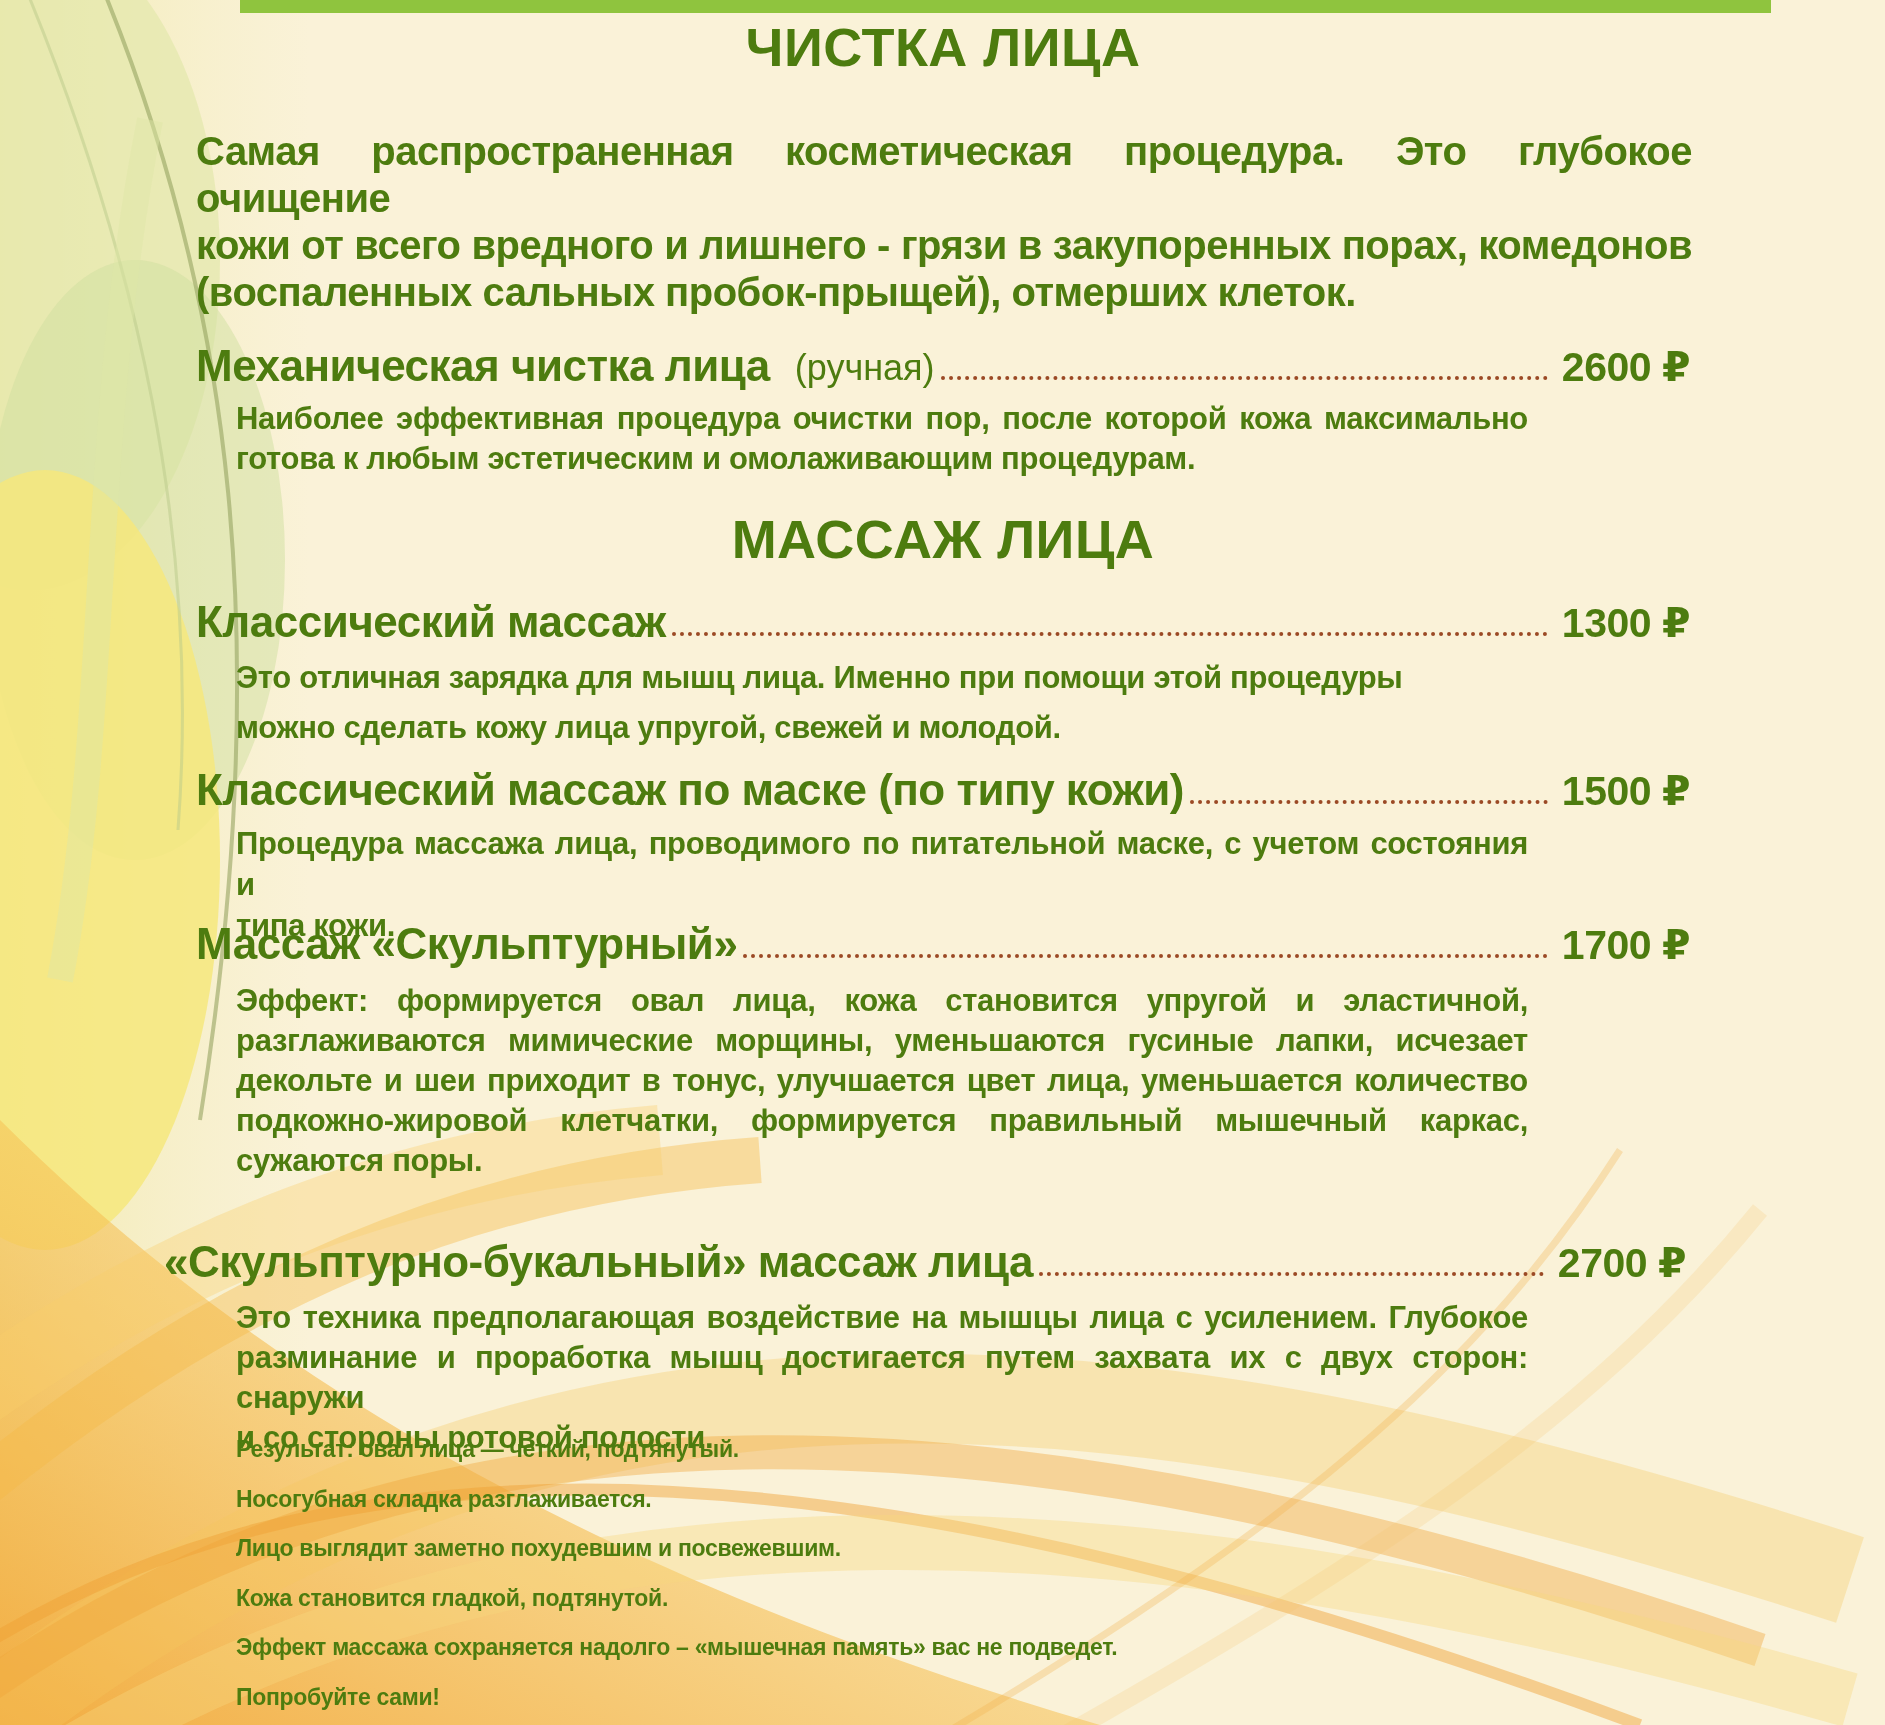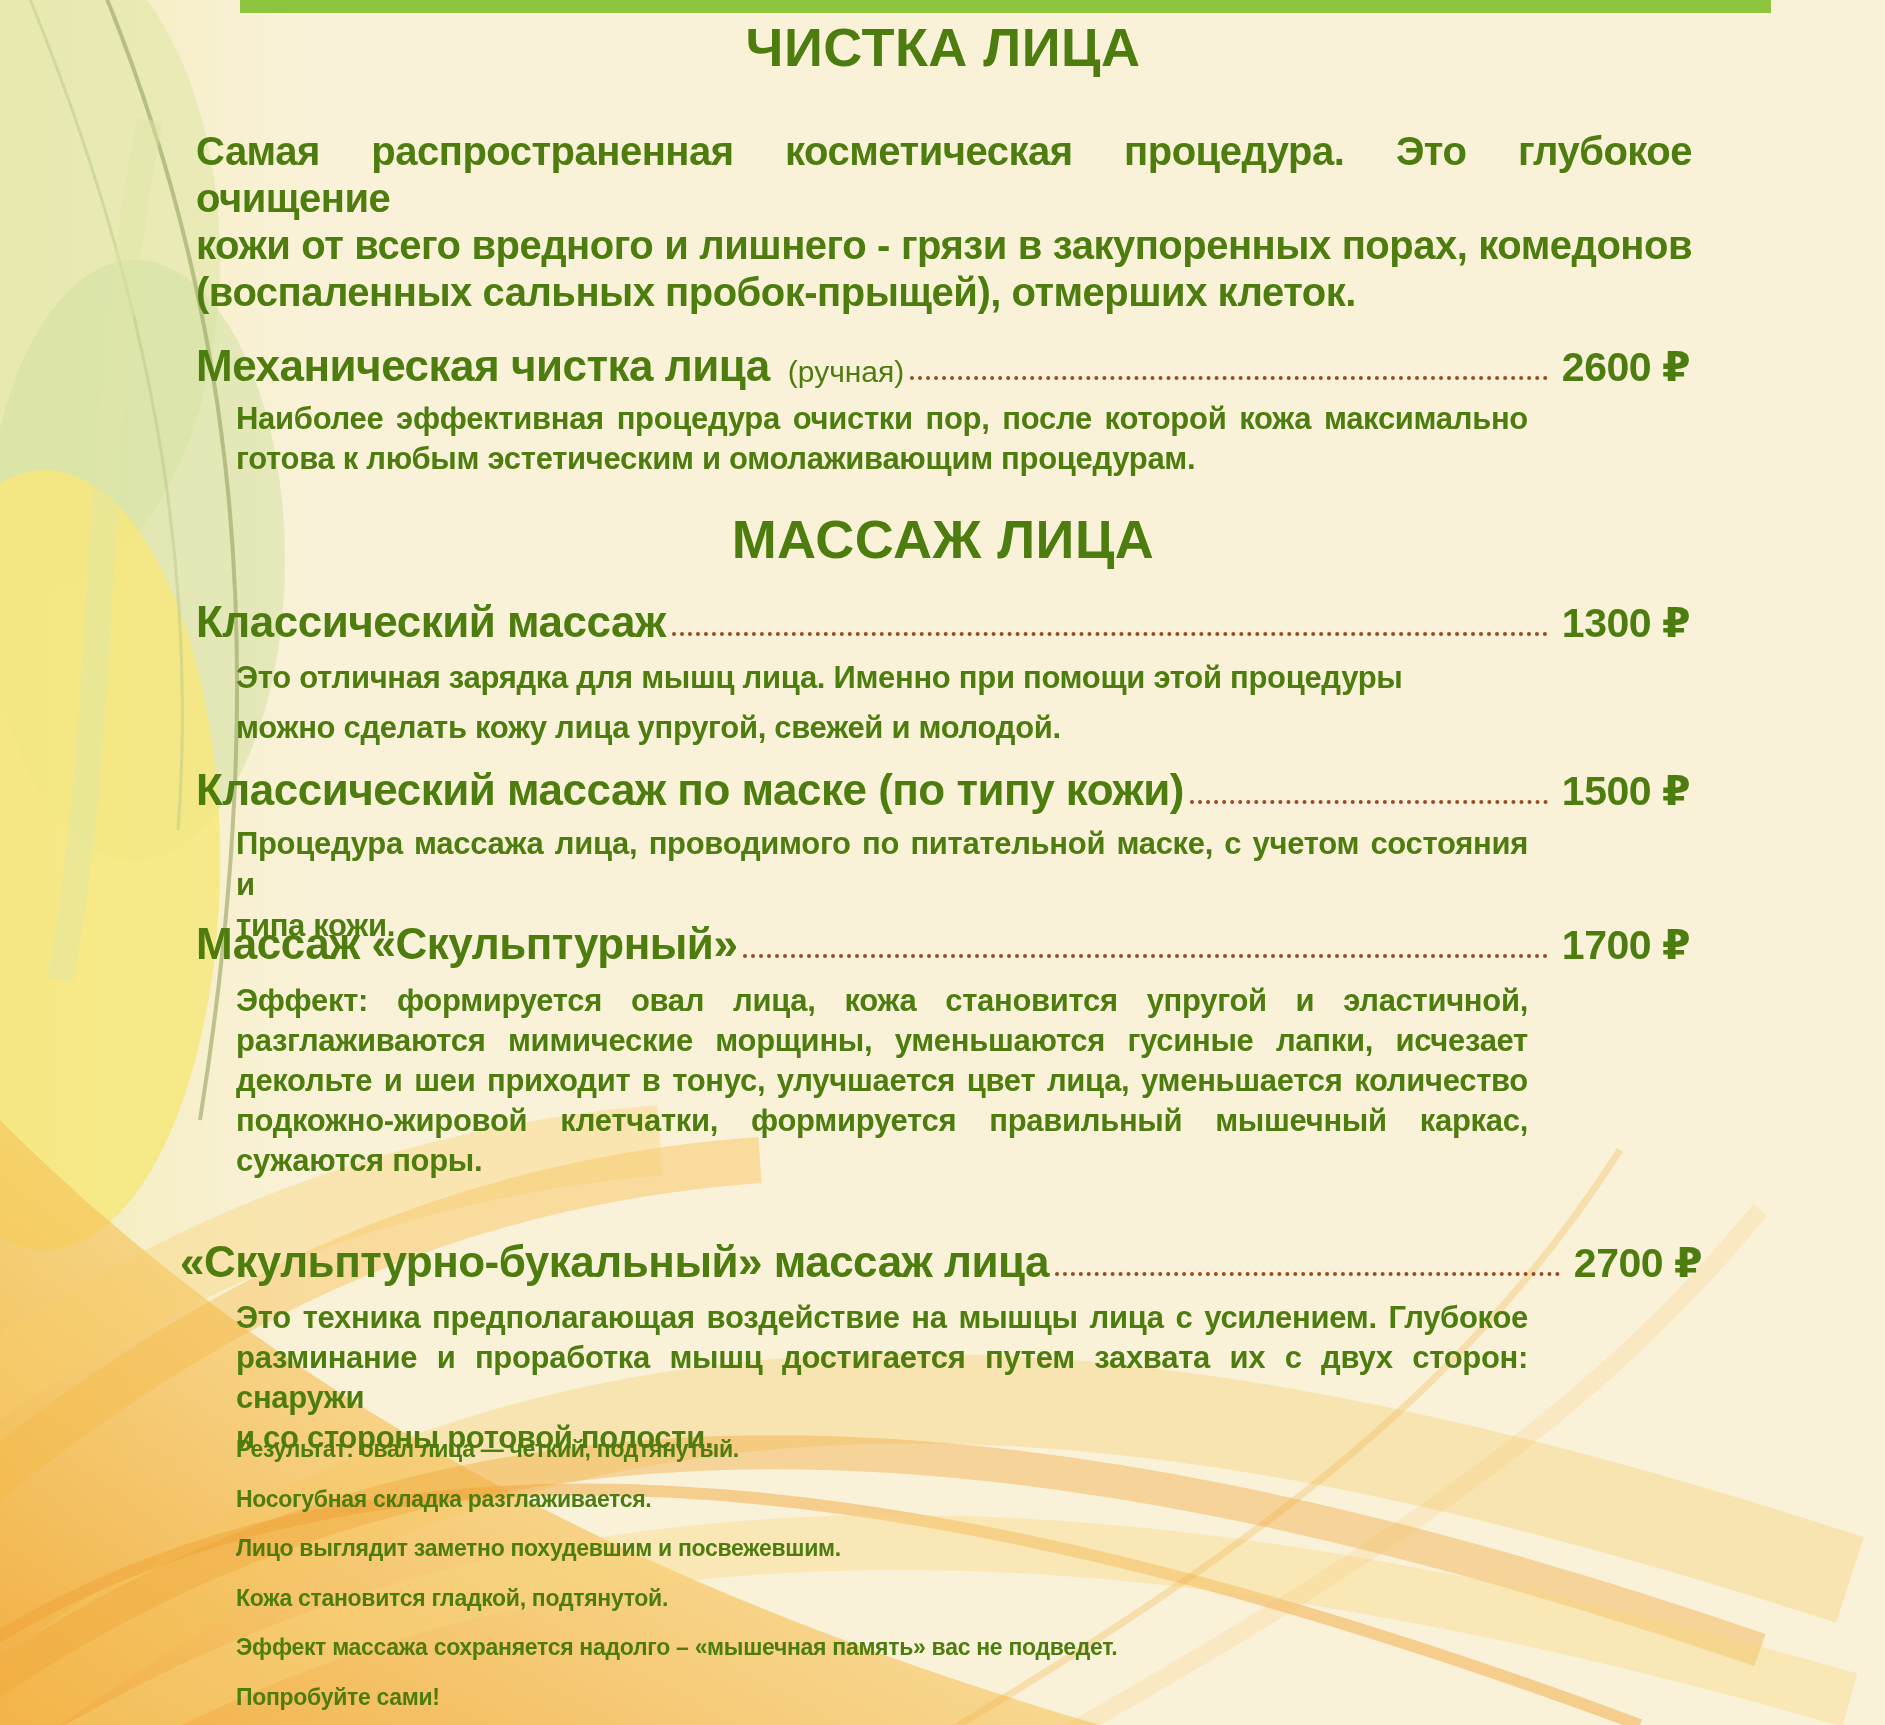--- a/index.html
+++ b/index.html
@@ -16,28 +16,28 @@
     font-weight:bold;font-size:54px;letter-spacing:0.5px;white-space:nowrap;
   }
   #h1{top:16px;}
   #h2{top:508px;}
   .intro{
     position:absolute;left:196px;top:128px;width:1496px;
     font-size:40px;font-weight:bold;line-height:47px;letter-spacing:-0.5px;
   }
   .row{position:absolute;display:flex;align-items:flex-end;}
   .row .nm{font-size:44px;font-weight:bold;white-space:nowrap;letter-spacing:-0.5px;}
-  .row .note{font-size:30px;font-weight:normal;white-space:nowrap;margin-left:18px;padding-bottom:2px;}
+  .row .note{font-size:36px;font-weight:normal;white-space:nowrap;margin-left:25px;padding-bottom:2px;}
   .row .leader{flex:1;border-bottom:4px dotted #9b4a25;margin:0 14px 11px 6px;min-width:40px;}
   .row .price{font-size:41px;font-weight:bold;white-space:nowrap;letter-spacing:-0.5px;}
   #row1{left:196px;top:341px;width:1494px;}
   #row2{left:196px;top:597px;width:1494px;}
   #row3{left:196px;top:765px;width:1494px;justify-content:flex-end;}
   #row4{left:196px;top:919px;width:1494px;}
-  #row5{left:180px;top:1237px;width:1522px;}
+  #row5{left:164px;top:1237px;width:1522px;}
   .desc{
     position:absolute;left:236px;width:1292px;
     font-size:31px;font-weight:bold;letter-spacing:-0.3px;
   }
   #desc1{top:399px;line-height:40px;}
   #desc2{top:653px;line-height:50px;}
   #desc3{top:823px;line-height:41px;}
   #desc4{top:981px;line-height:40px;}
   #desc5{top:1298px;line-height:40px;}
   #results{

